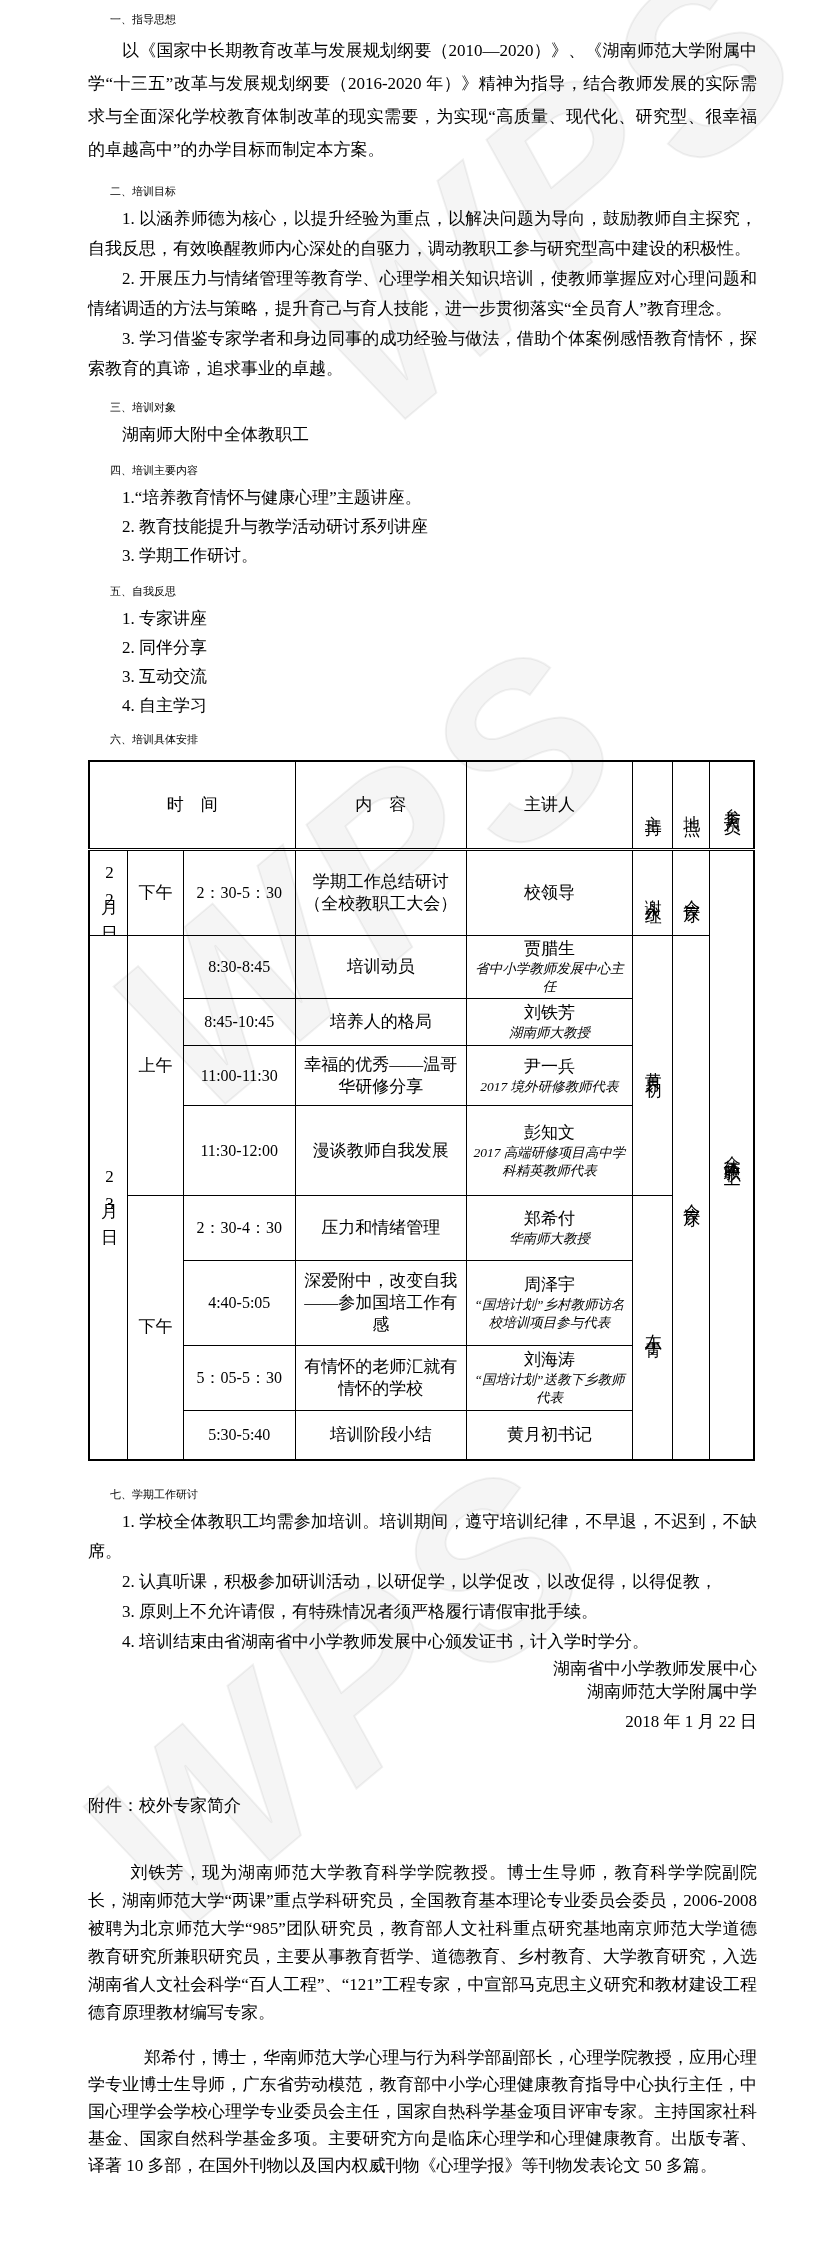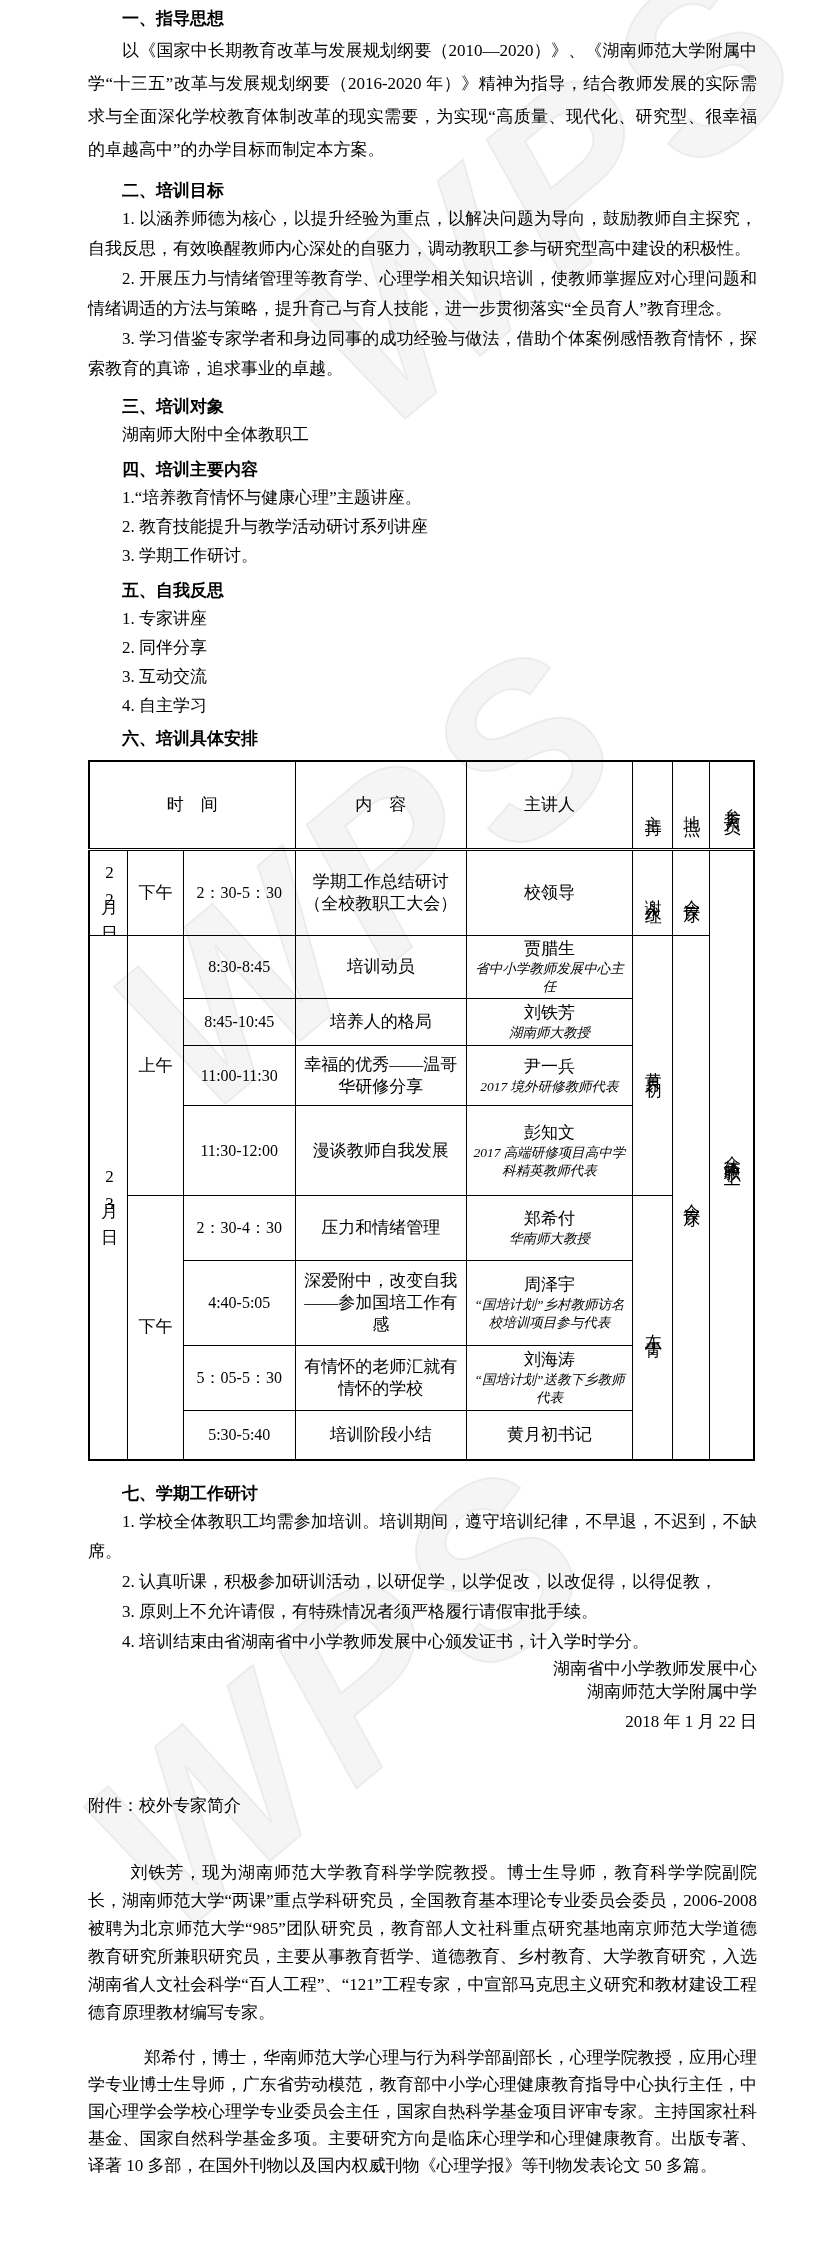--- a/index.html
+++ b/index.html
@@ -19,21 +19,21 @@
     font-size:235px;letter-spacing:12px;
     color:rgba(0,0,0,0.040);
     -webkit-text-stroke:2px rgba(0,0,0,0.055);
     transform:rotate(-40deg);
     white-space:nowrap;
     pointer-events:none;user-select:none;
   }
   .content{position:relative;z-index:1;padding:6px 66px 0 88px;}
   .sec-h{
     font-family:"Liberation Sans","DejaVu Sans",sans-serif;
-    font-weight:bold;font-size:17px;line-height:26px;
+    font-weight:normal;font-size:11px;line-height:26px;
     text-indent:2em;margin:0;
   }
   .mt8{margin-top:8px;} .mt10{margin-top:10px;} .mt12{margin-top:12px;} .mt6{margin-top:6px;}
   .para{line-height:33px;text-indent:2em;text-align:justify;margin:2px 0 0 0;}
   .npara{line-height:30px;text-indent:2em;text-align:justify;margin:0;}
   .sline{line-height:29px;text-indent:2em;margin:0;}
   
   table.sched{
     border-collapse:collapse;
     border:2px solid #000;

